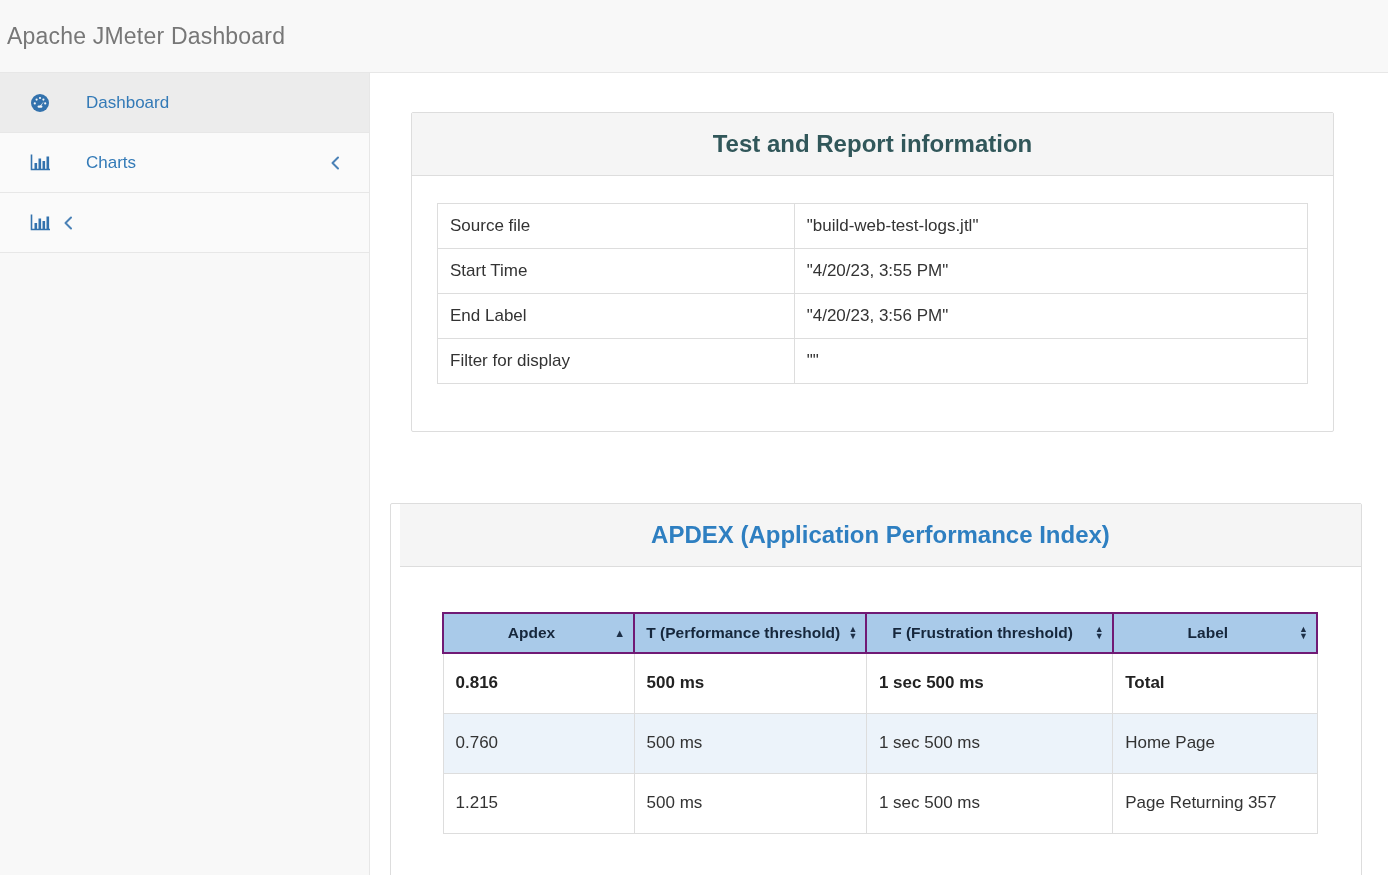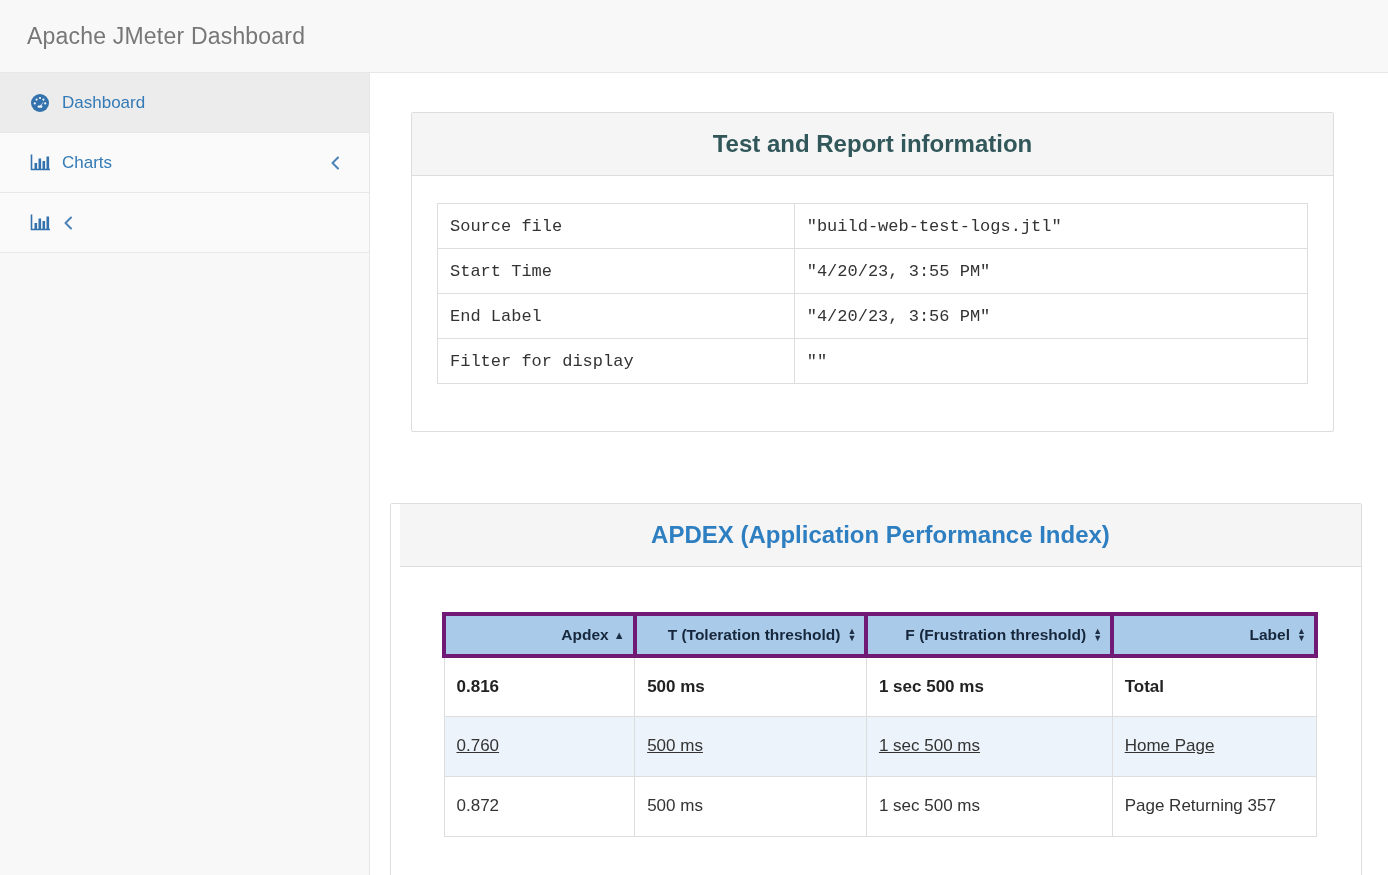--- a/index.html
+++ b/index.html
@@ -19,21 +19,21 @@
     --apdex-title: #2e7fc1;
   }
 
   
   .navbar {
     height: 73px;
     background: var(--navbar-bg);
     border-bottom: 1px solid var(--border);
     display: flex;
     align-items: center;
-    padding-left: 27px;
+    padding-left: 7px;
   }
   .navbar-brand {
     font-size: 23px;
     color: #777;
     letter-spacing: 0.2px;
   }
 
   
   .layout { display: flex; height: 802px; }
 
@@ -51,79 +51,79 @@
     padding: 0 28px 0 29px;
     border-bottom: 1px solid var(--border);
     color: var(--accent);
     font-size: 17px;
     cursor: pointer;
     background: #fafafa;
   }
   .nav-item.active { background: #ececec; }
   .nav-icon { width: 22px; height: 20px; margin-right: 11px; color: #3372ad; flex: none; }
   .nav-icon svg { display: block; width: 100%; height: 100%; }
-  .nav-label { flex: 1; }
+  .nav-label { flex: 1; margin-left: 24px; }
   .nav-chevron { width: 12px; height: 16px; color: #4a81b6; flex: none; }
   .nav-chevron svg { display: block; width: 100%; height: 100%; }
 
   
   .main { flex: 1; background: #fff; overflow: hidden; }
 
   .panel {
     border: 1px solid var(--panel-border);
     border-radius: 2px;
     background: #fff;
   }
   .panel-heading {
     background: var(--panel-head-bg);
     border-bottom: 1px solid var(--panel-border);
     text-align: center;
     padding: 17px 10px;
   }
   .panel-title { font-size: 24px; font-weight: bold; }
   .panel-info { margin: 39px 54px 0 41px; }
   .panel-info .panel-title { color: var(--info-title); }
-  .panel-info .panel-body { padding: 27px 25px 47px 25px; font-family: Liberation Mono, monospace; }
+  .panel-info .panel-body { padding: 27px 25px 47px 25px; }
   .panel-apdex { margin: 71px 26px 0 20px; padding-left: 9px; }
   .panel-apdex .panel-title { color: var(--apdex-title); }
   .panel-apdex .panel-body { padding: 45px 43px 54px 42px; }
 
   
   table { width: 100%; border-collapse: collapse; }
   .info-table td {
     border: 1px solid var(--panel-border);
     font-size: 17px;
     padding: 11px 12px;
     height: 45px;
     color: #333;
   }
   .info-table td.info-label { width: 41%; }
 
   
   .apdex-table th {
     background: var(--th-bg);
-    border: 4px solid #701a75;
+    border: 2px solid #701a75;
     font-size: 15.5px;
     font-weight: bold;
     color: #16273c;
     padding: 10px 24px 10px 10px;
     position: relative;
     cursor: pointer;
-    text-align: right;
+    text-align: center;
     height: 24px;
   }
   .apdex-table td {
     border: 1px solid var(--panel-border);
     font-size: 17px;
     padding: 12px;
     height: 60px;
     color: #333;
   }
   .apdex-table tbody tr:nth-child(1) td { font-weight: bold; color: #222; }
-  .apdex-table tbody tr:nth-child(2) td { background: var(--stripe); text-decoration: underline; }
+  .apdex-table tbody tr:nth-child(2) td { background: var(--stripe); }
   .col-apdex { width: 21.8%; }
   .col-t { width: 26.5%; }
   .col-f { width: 28.1%; }
   .col-label { width: 23.3%; }
 
   .sort-icon {
     position: absolute;
     right: 8px;
     top: 50%;
     transform: translateY(-50%);
@@ -238,21 +238,21 @@
       </div>
       <div class="panel-body">
         <table class="apdex-table">
           <thead>
             <tr>
               <th class="col-apdex">
                 <span>Apdex</span>
                 <span class="sort-icon asc">▲</span>
               </th>
               <th class="col-t">
-                <span>T (Toleration threshold)</span>
+                <span>T (Performance threshold)</span>
                 <span class="sort-icon">
                     <span>▲</span>
                     <span>▼</span>
                   </span>
               </th>
               <th class="col-f">
                 <span>F (Frustration threshold)</span>
                 <span class="sort-icon">
                     <span>▲</span>
                     <span>▼</span>
@@ -274,21 +274,21 @@
               <td>1 sec 500 ms</td>
               <td>Total</td>
             </tr>
             <tr>
               <td>0.760</td>
               <td>500 ms</td>
               <td>1 sec 500 ms</td>
               <td>Home Page</td>
             </tr>
             <tr>
-              <td>0.872</td>
+              <td>1.215</td>
               <td>500 ms</td>
               <td>1 sec 500 ms</td>
               <td>Page Returning 357</td>
             </tr>
           </tbody>
         </table>
       </div>
     </section>
 
   </main>

